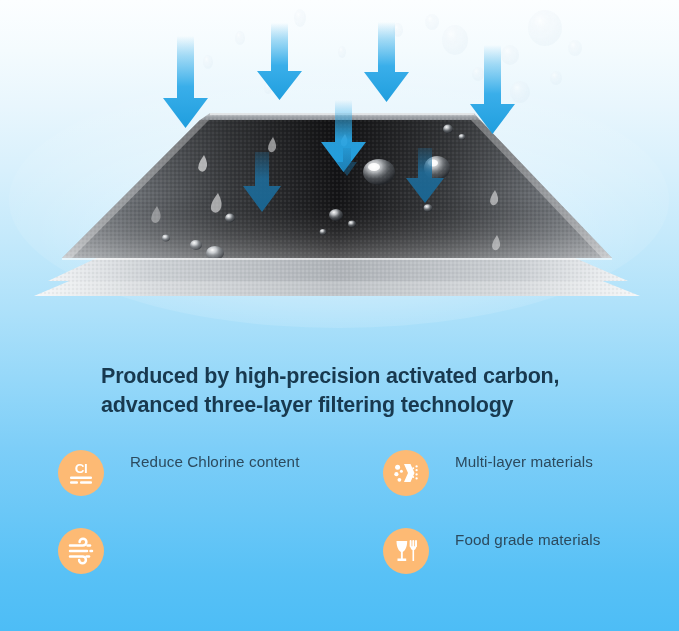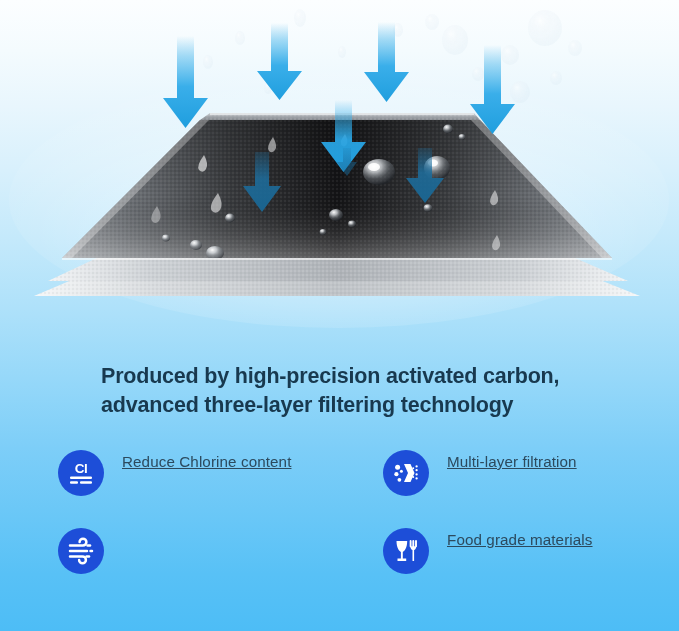--- a/index.html
+++ b/index.html
@@ -28,27 +28,27 @@
 
   
   #features {
     position:absolute; left:58px; top:448px; width:600px;
     display:grid; grid-template-columns:325px 275px;
     grid-template-rows:78px 78px;
   }
   .feature { display:flex; align-items:flex-start; }
   .feat-icon {
     width:46px; height:46px; flex:0 0 46px; border-radius:50%;
-    background:#1d4ed8; display:flex; align-items:center; justify-content:center;
+    background:#fdba74; display:flex; align-items:center; justify-content:center;
     margin-top:2px;
   }
   .feat-icon svg { display:block; }
   .feat-label {
-    margin-left:18px; font-size:15.2px; line-height:21.5px;
-    color:#2c4a5e; padding-top:3px; letter-spacing:0.1px;text-decoration:underline;
+    margin-left:26px; font-size:15.2px; line-height:21.5px;
+    color:#2c4a5e; padding-top:3px; letter-spacing:0.1px;
   }
   .feat-label .l2 { display:block; }
 </style>
 </head>
 <body>
 
 <div id="illustration">
   <svg viewBox="0 0 679 330" xmlns="http://www.w3.org/2000/svg">
     <defs>
 
@@ -256,21 +256,21 @@
 
         <circle cx="25.6" cy="8.4" r="1.15" fill="#ffffff"></circle>
         <circle cx="25.6" cy="12.2" r="1.15" fill="#ffffff"></circle>
         <circle cx="25.6" cy="16.4" r="1.15" fill="#ffffff"></circle>
         <circle cx="25.6" cy="20.4" r="1.15" fill="#ffffff"></circle>
         <circle cx="22.2" cy="10.3" r="1.0" fill="#ffffff"></circle>
         <circle cx="22.2" cy="19.0" r="1.0" fill="#ffffff"></circle>
       </svg>
     </span>
     <span class="feat-label">
-      <span>Multi-layer filtration</span>
+      <span>Multi-layer materials</span>
       <span class="l2"></span>
     </span>
   </div>
 
   <div class="feature">
     <span class="feat-icon">
       <svg width="30" height="30" viewBox="0 0 30 30" fill="none" stroke="#ffffff" stroke-width="2.5" stroke-linecap="round">
         <path d="M4 9.5 H17 a3.4 3.4 0 1 0 -3.4 -3.4"></path>
         <path d="M4 15 H21"></path>
         <path d="M4 20.5 H16.5 a3.4 3.4 0 1 1 -3.4 3.4"></path>

